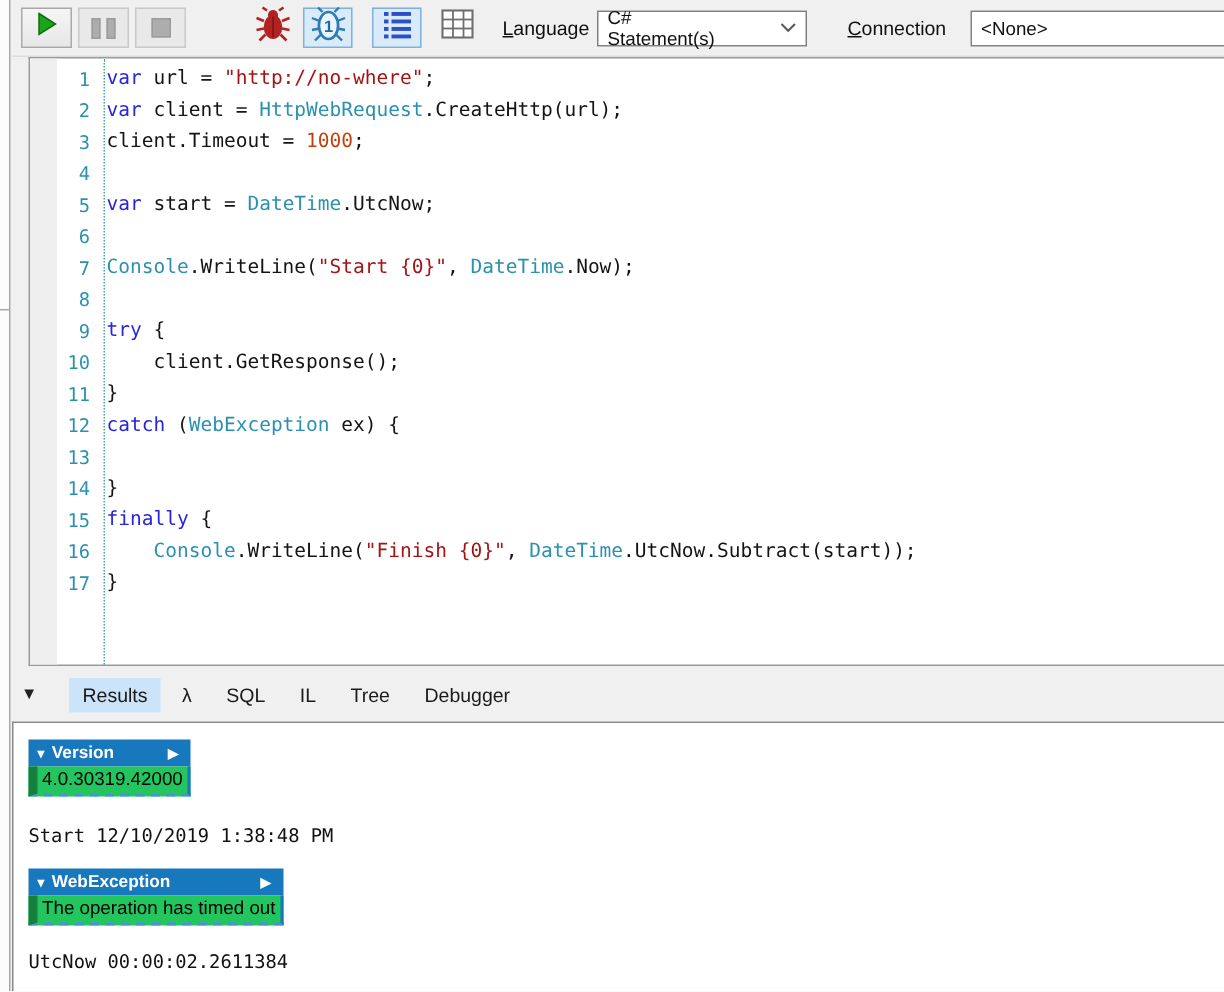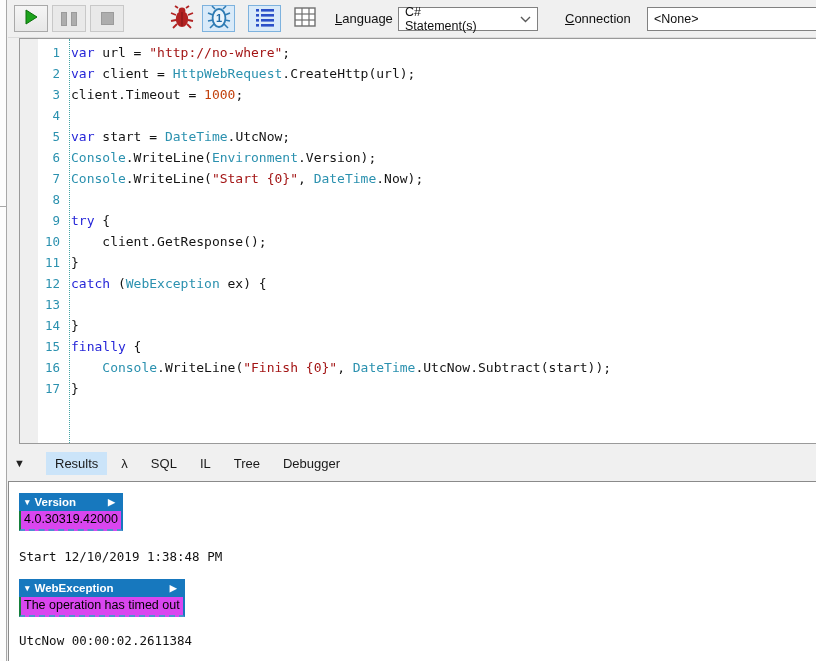--- a/index.html
+++ b/index.html
@@ -57,22 +57,22 @@
 
   
   .rpanel { position:absolute; left:8px; top:481px; width:808px; height:180px;
     background:#FFF; border:1px solid #8A8A8A; border-right:none; border-bottom:none; }
   #results { padding:11px 0 0 10px; }
   .rbox { display:block; width:-moz-fit-content; width:fit-content; }
   .rbox-header { display:flex; align-items:center; background:#1778BE; color:#FFF;
     height:18px; font-size:11.5px; font-weight:bold; padding:0 8px 0 6px; }
   .hdr-collapse { font-size:9px; margin-right:5px; }
   .hdr-expand { font-size:9px; margin-left:auto; padding-left:22px; }
-  .rbox-value { background:#d946ef; color:#000; font-size:12.5px; line-height:15px;
-    border-left:2px solid #15803d; border-right:2px solid #1778BE;
+  .rbox-value { background:#22c55e; color:#000; font-size:12.5px; line-height:15px;
+    border-left:6px solid #15803d; border-right:2px solid #1778BE;
     border-bottom:2px dashed #4E93CF; padding:1px 3px 2px; }
   .console-line { font-family:"DejaVu Sans Mono", monospace; font-size:12.5px; color:#111; }
   .mt18 { margin-top:18px; } .mt15 { margin-top:15px; } .mt16 { margin-top:16px; }
 </style>
 </head>
 <body>
 
 <div id="app">
 
   <div class="left-strip">
@@ -183,21 +183,21 @@
 
   <div class="editor">
     <div class="gutter"></div>
     <div class="numsep"></div>
     <div id="code-lines">
         <div class="cl"><span class="ln">1</span><span class="ct"><span class="tok kw">var</span><span class="tok pl"> url = </span><span class="tok str">"http://no-where"</span><span class="tok pl">;</span></span></div>
         <div class="cl"><span class="ln">2</span><span class="ct"><span class="tok kw">var</span><span class="tok pl"> client = </span><span class="tok ty">HttpWebRequest</span><span class="tok pl">.CreateHttp(url);</span></span></div>
         <div class="cl"><span class="ln">3</span><span class="ct"><span class="tok pl">client.Timeout = </span><span class="tok num">1000</span><span class="tok pl">;</span></span></div>
         <div class="cl"><span class="ln">4</span><span class="ct"></span></div>
         <div class="cl"><span class="ln">5</span><span class="ct"><span class="tok kw">var</span><span class="tok pl"> start = </span><span class="tok ty">DateTime</span><span class="tok pl">.UtcNow;</span></span></div>
-        <div class="cl"><span class="ln">6</span><span class="ct"><span class="tok ty">Console</span><span class="tok pl">.WriteLine(</span><span class="tok ty">Environment</span><span class="tok pl">.Version);</span></span></div>
+        <div class="cl"><span class="ln">6</span></div>
         <div class="cl"><span class="ln">7</span><span class="ct"><span class="tok ty">Console</span><span class="tok pl">.WriteLine(</span><span class="tok str">"Start {0}"</span><span class="tok pl">, </span><span class="tok ty">DateTime</span><span class="tok pl">.Now);</span></span></div>
         <div class="cl"><span class="ln">8</span><span class="ct"></span></div>
         <div class="cl"><span class="ln">9</span><span class="ct"><span class="tok kw">try</span><span class="tok pl"> {</span></span></div>
         <div class="cl"><span class="ln">10</span><span class="ct"><span class="tok pl">    client.GetResponse();</span></span></div>
         <div class="cl"><span class="ln">11</span><span class="ct"><span class="tok pl">}</span></span></div>
         <div class="cl"><span class="ln">12</span><span class="ct"><span class="tok kw">catch</span><span class="tok pl"> (</span><span class="tok ty">WebException</span><span class="tok pl"> ex) {</span></span></div>
         <div class="cl"><span class="ln">13</span></div>
         <div class="cl"><span class="ln">14</span><span class="ct"><span class="tok pl">}</span></span></div>
         <div class="cl"><span class="ln">15</span><span class="ct"><span class="tok kw">finally</span><span class="tok pl"> {</span></span></div>
         <div class="cl"><span class="ln">16</span><span class="ct"><span class="tok pl">    </span><span class="tok ty">Console</span><span class="tok pl">.WriteLine(</span><span class="tok str">"Finish {0}"</span><span class="tok pl">, </span><span class="tok ty">DateTime</span><span class="tok pl">.UtcNow.Subtract(start));</span></span></div>

